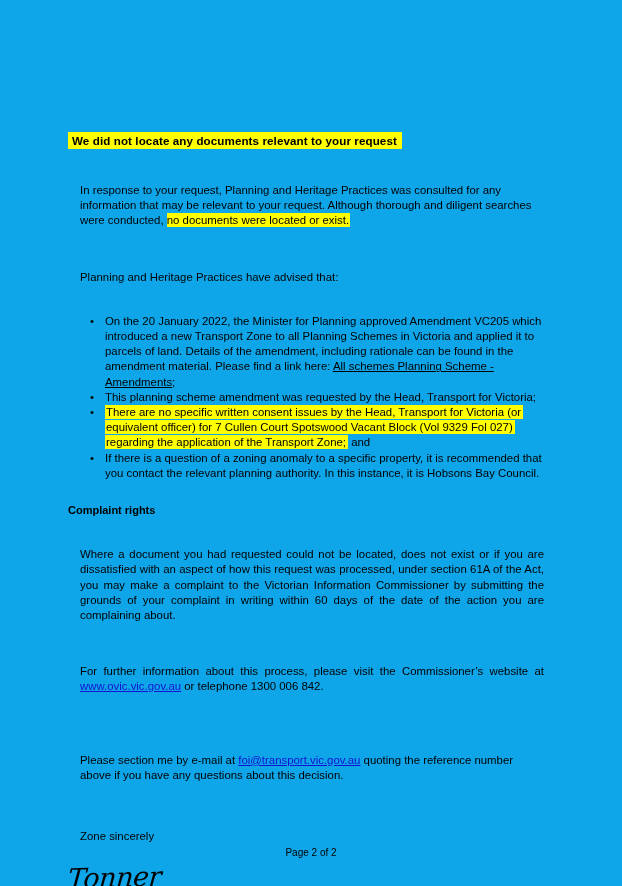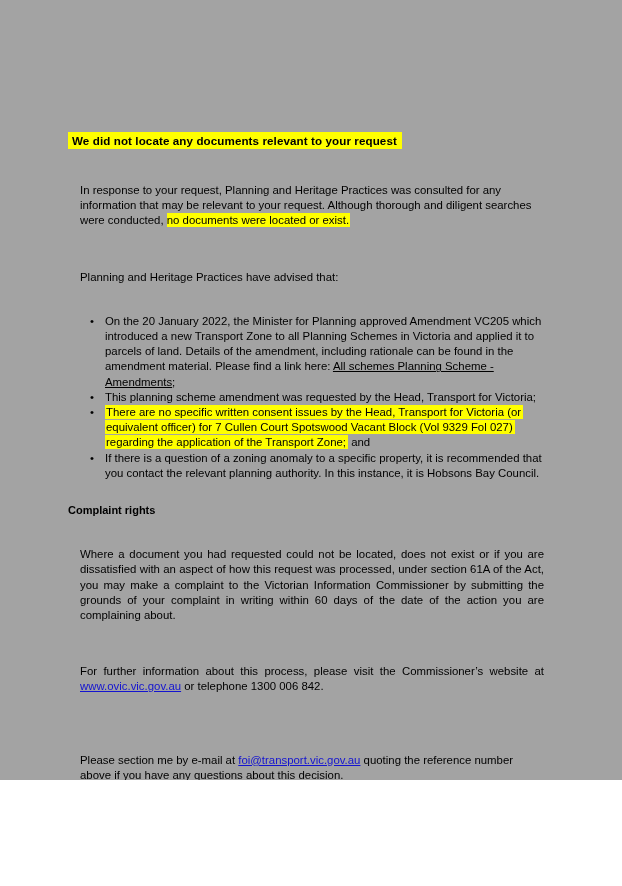--- a/index.html
+++ b/index.html
@@ -13,22 +13,22 @@
     position: relative;
     font-family: "Liberation Sans", sans-serif;
     color: #000000;
     -webkit-font-smoothing: antialiased;
   }
 
   .page {
     position: absolute;
     left: 0; top: 0;
     width: 622px;
-    height: 780px;
-    background: #a3a3a3;
+    height: 886px;
+    background: #0ea5e9;
     overflow: hidden;
   }
 
   .content {
     position: absolute;
     left: 68px;
     top: 131px;
     width: 488px;
   }
 

